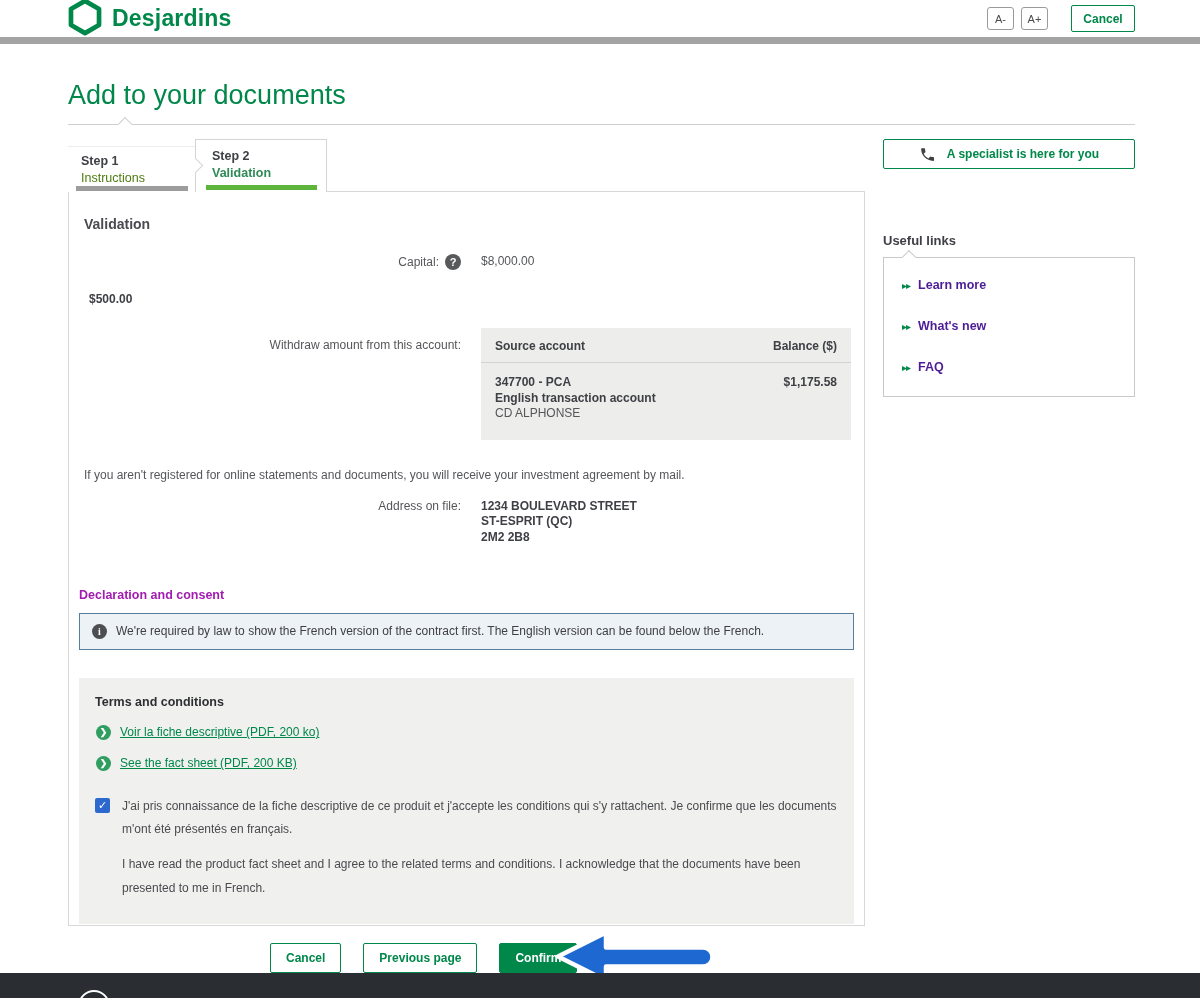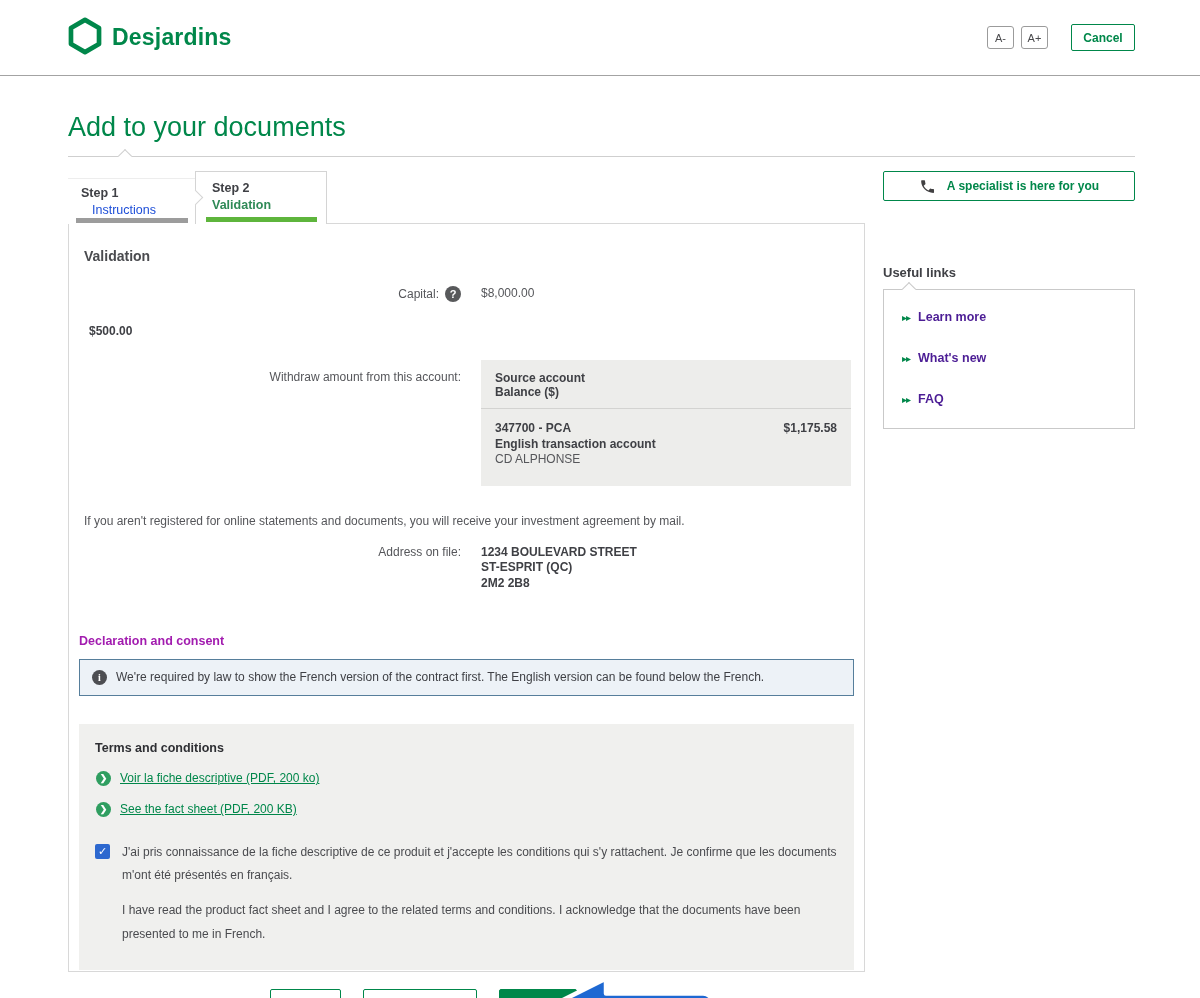--- a/index.html
+++ b/index.html
@@ -4,21 +4,21 @@
 <style>
   * { margin:0; padding:0; box-sizing:border-box; }
   html,body { width:1200px; }
   body {
     font-family:"Liberation Sans", sans-serif;
     background:#fff; color:#55565A; font-size:12px;
     min-height:998px; display:flex; flex-direction:column; position:relative;
   }
 
   
-  .header { height:76px; border-bottom:1px solid #a3a3a3; display:flex; align-items:center; justify-content:space-between; padding:0 65px 0 68px; }
+  .header { height:44px; border-bottom:7px solid #a3a3a3; display:flex; align-items:center; justify-content:space-between; padding:0 65px 0 68px; }
   .logo { display:flex; align-items:center; gap:10px; }
   .logo-text { color:#00874A; font-size:23px; font-weight:bold; letter-spacing:.2px; }
   .hdr-right { display:flex; align-items:center; gap:7px; }
   .font-btn { width:27px; height:23px; border:1px solid #9B9B9B; background:#fff; border-radius:3px; font-size:11px; color:#4A4A4D; font-family:inherit; cursor:pointer; }
   .hdr-cancel { margin-left:16px; width:64px; height:27px; border:1px solid #00874A; background:#fff; border-radius:2px; color:#00874A; font-weight:bold; font-size:12px; font-family:inherit; cursor:pointer; }
 
   
   .content { padding:0 65px 0 68px; flex:1; }
   .page-title { margin-top:36px; font-size:27px; font-weight:400; color:#00874A; }
   .title-rule { margin-top:13px; border-top:1px solid #CFCFCF; position:relative; height:1px; }
@@ -28,39 +28,39 @@
   .main-row { display:flex; margin-top:14px; align-items:flex-start; }
   .left-col { flex:0 0 797px; }
   .side-col { width:252px; margin-left:18px; }
 
   
   .tabs { display:flex; align-items:flex-end; position:relative; z-index:2; margin-bottom:-1px; }
   .tab { background:#fff; cursor:pointer; }
   .tab-step { font-weight:bold; color:#3F4045; font-size:12.5px; }
   .tab-label { font-size:12.5px; margin-top:3px; }
   .tab1 { width:127px; height:46px; padding:7px 0 0 13px; border-top:1px solid #EDEDED; position:relative; }
-  .tab1 .tab-label { color:#1d4ed8;margin-left:11px; }
+  .tab1 .tab-label { color:#4d7c0f; }
   .tab1 .bar { position:absolute; bottom:1px; left:8px; right:7px; height:5px; background:#9C9C9C; }
   .tab2 { width:132px; height:53px; padding:9px 0 0 16px; border:1px solid #D4D4D4; border-bottom:none; position:relative; }
   .tab2 .tab-label { color:#2F8A57; font-weight:bold; }
   .tab2 .chev { position:absolute; left:-6px; top:20px; width:11px; height:11px; background:#fff; transform:rotate(45deg); border-top:1px solid #D4D4D4; border-right:1px solid #D4D4D4; }
   .tab2 .bar { position:absolute; bottom:2px; left:10px; right:9px; height:5px; background:#5EB53C; }
 
   
   .panel { border:1px solid #D8D8D8; background:#fff; padding-bottom:1px; }
   .v-heading { margin:24px 0 0 15px; font-size:14px; font-weight:bold; color:#4A4B4F; }
   .form-row { display:flex; margin-top:22px; }
   .form-label { flex:0 0 392px; display:flex; justify-content:flex-end; align-items:center; gap:6px; text-align:right; color:#55565A; }
   .form-value { margin-left:20px; }
   .bold-val { font-weight:bold; color:#3F4045; }
   .help-icon { width:16px; height:16px; border-radius:50%; background:#58595B; color:#fff; font-size:11px; font-weight:bold; display:inline-flex; align-items:center; justify-content:center; cursor:pointer; }
   .form-label-top { align-items:flex-start; padding-top:10px; }
 
   .acct-box { margin-left:20px; width:370px; background:#EDEDEB; }
-  .acct-head { display:flex; justify-content:space-between; padding:11px 14px 9px 14px; font-weight:bold; color:#3F4045; border-bottom:1px solid #D3D3D1;flex-direction:column; }
+  .acct-head { display:flex; justify-content:space-between; padding:11px 14px 9px 14px; font-weight:bold; color:#3F4045; border-bottom:1px solid #D3D3D1; }
   .acct-body { display:flex; justify-content:space-between; padding:12px 14px 18px 14px; }
   .acct-lines div { line-height:1.3; }
   .mail-notice { margin:28px 15px 0 15px; color:#55565A; }
   .addr-row { margin-top:17px; display:flex; }
   .addr-lines div { line-height:1.3; }
 
   .decl-heading { margin:42px 0 0 10px; font-size:12.5px; font-weight:bold; color:#a21caf; }
   .info-box { margin:11px 10px 0 10px; background:#EDF2F7; border:1px solid #567E9B; padding:10px 12px; display:flex; align-items:center; gap:9px; color:#3F4045; }
   .info-icon { flex:0 0 15px; width:15px; height:15px; border-radius:50%; background:#4D4E52; color:#fff; font-size:10px; font-weight:bold; font-family:"Liberation Serif",serif; display:inline-flex; align-items:center; justify-content:center; }
 

